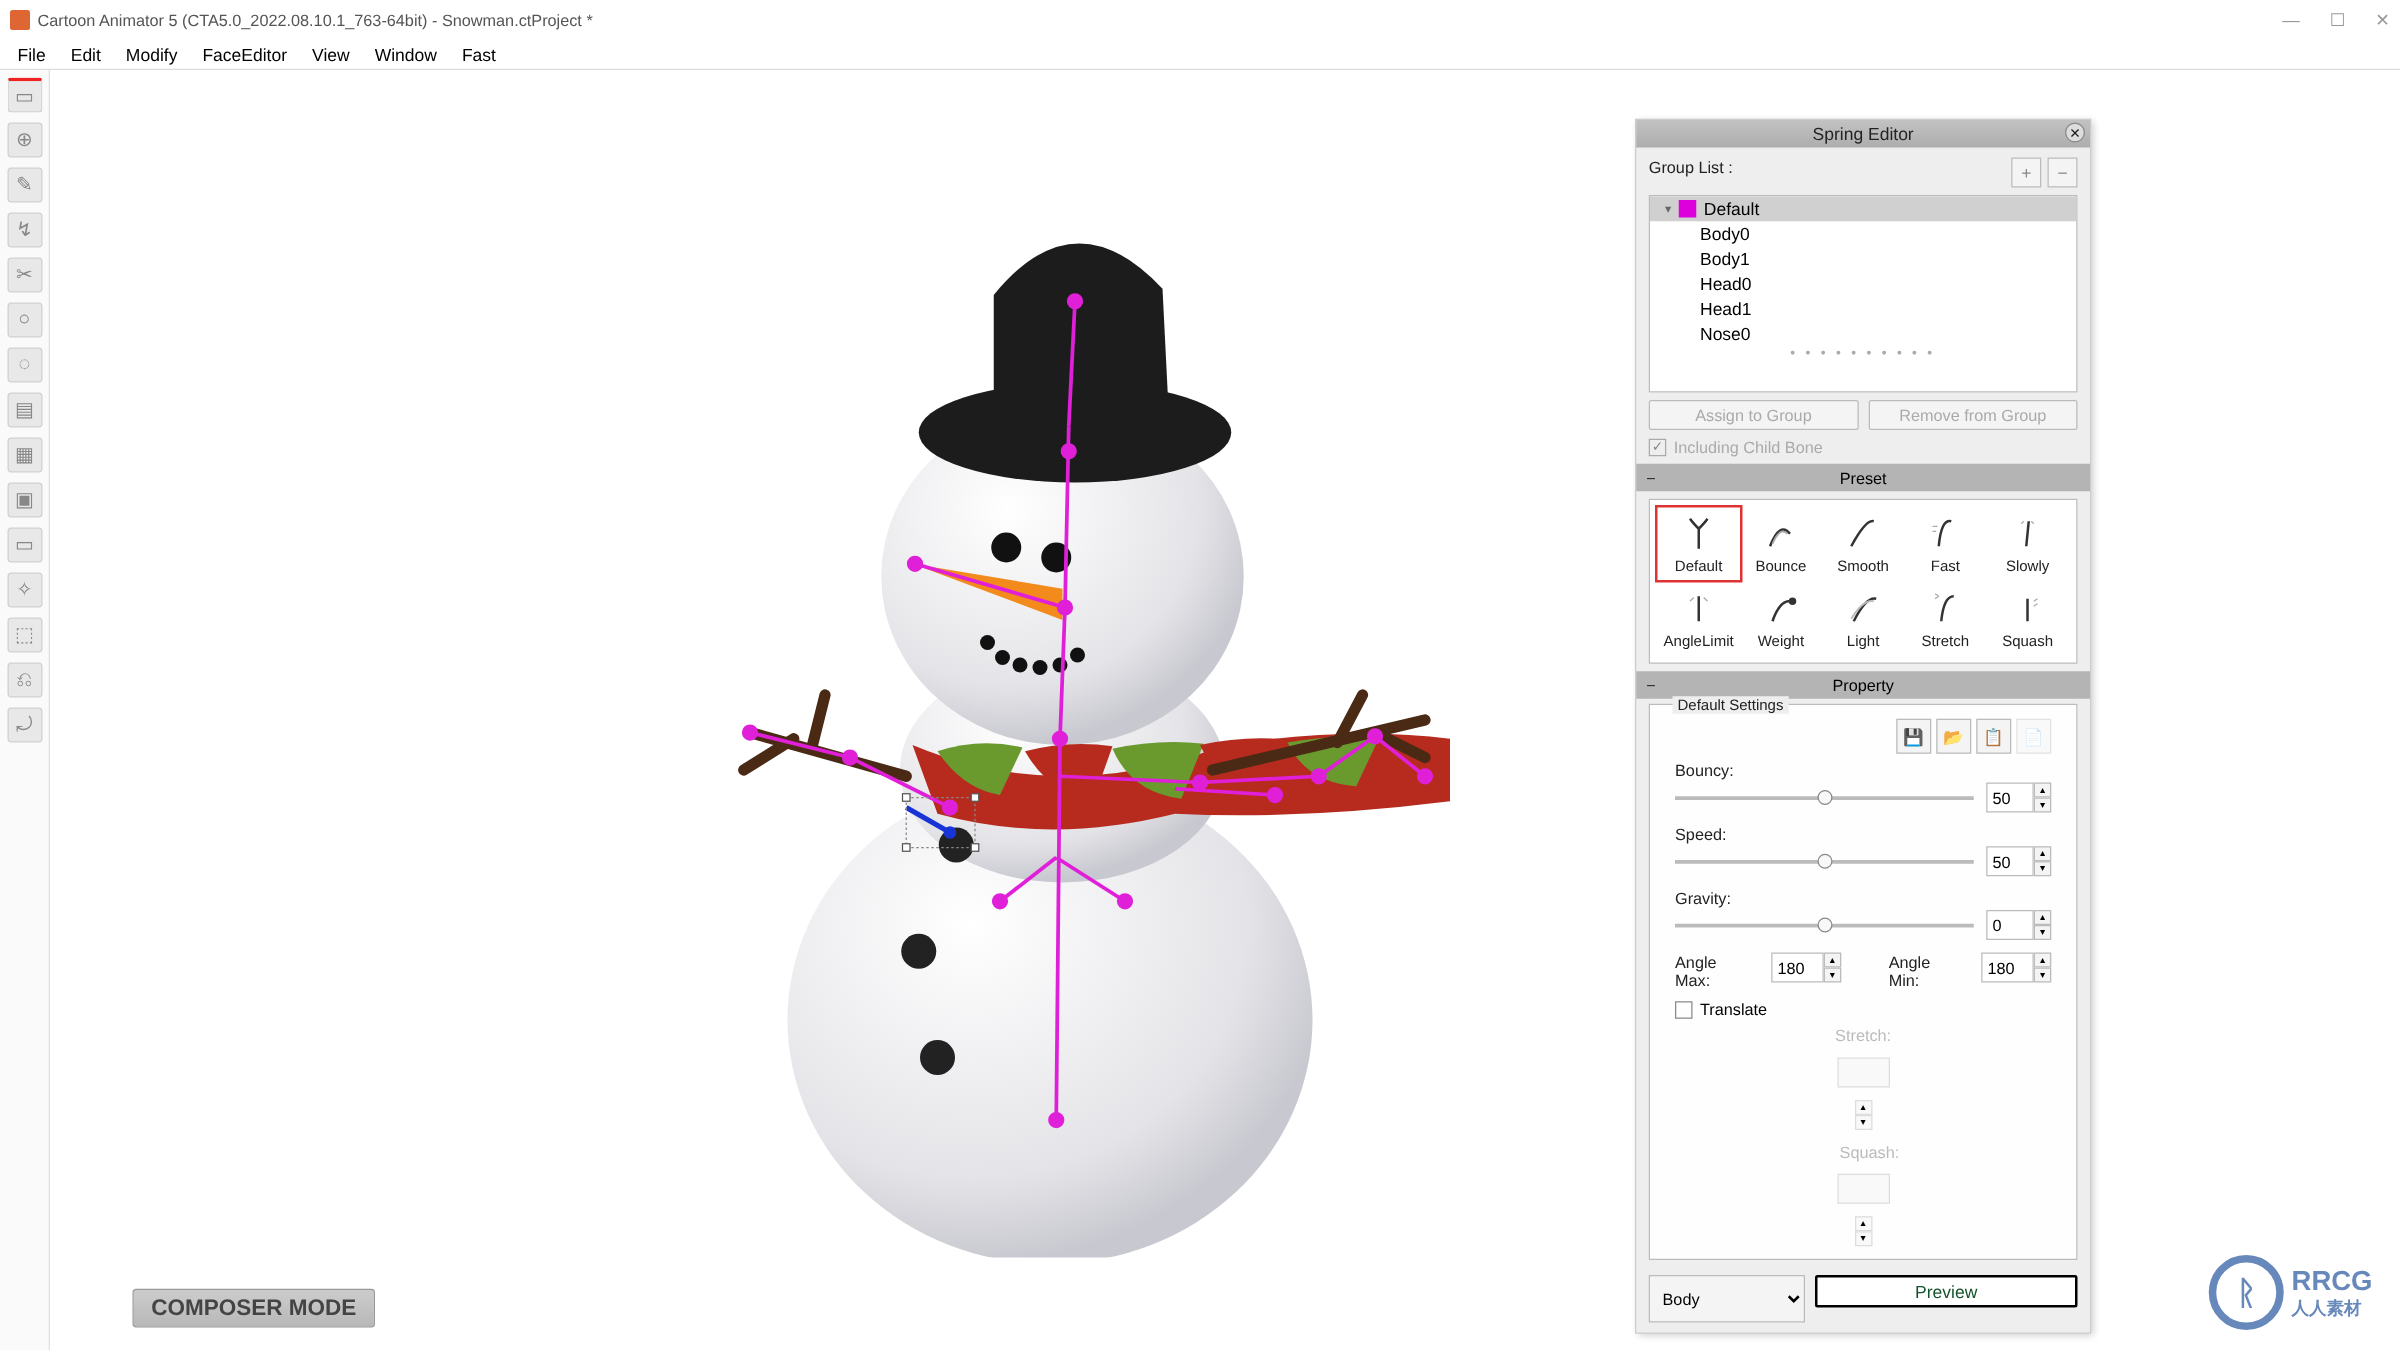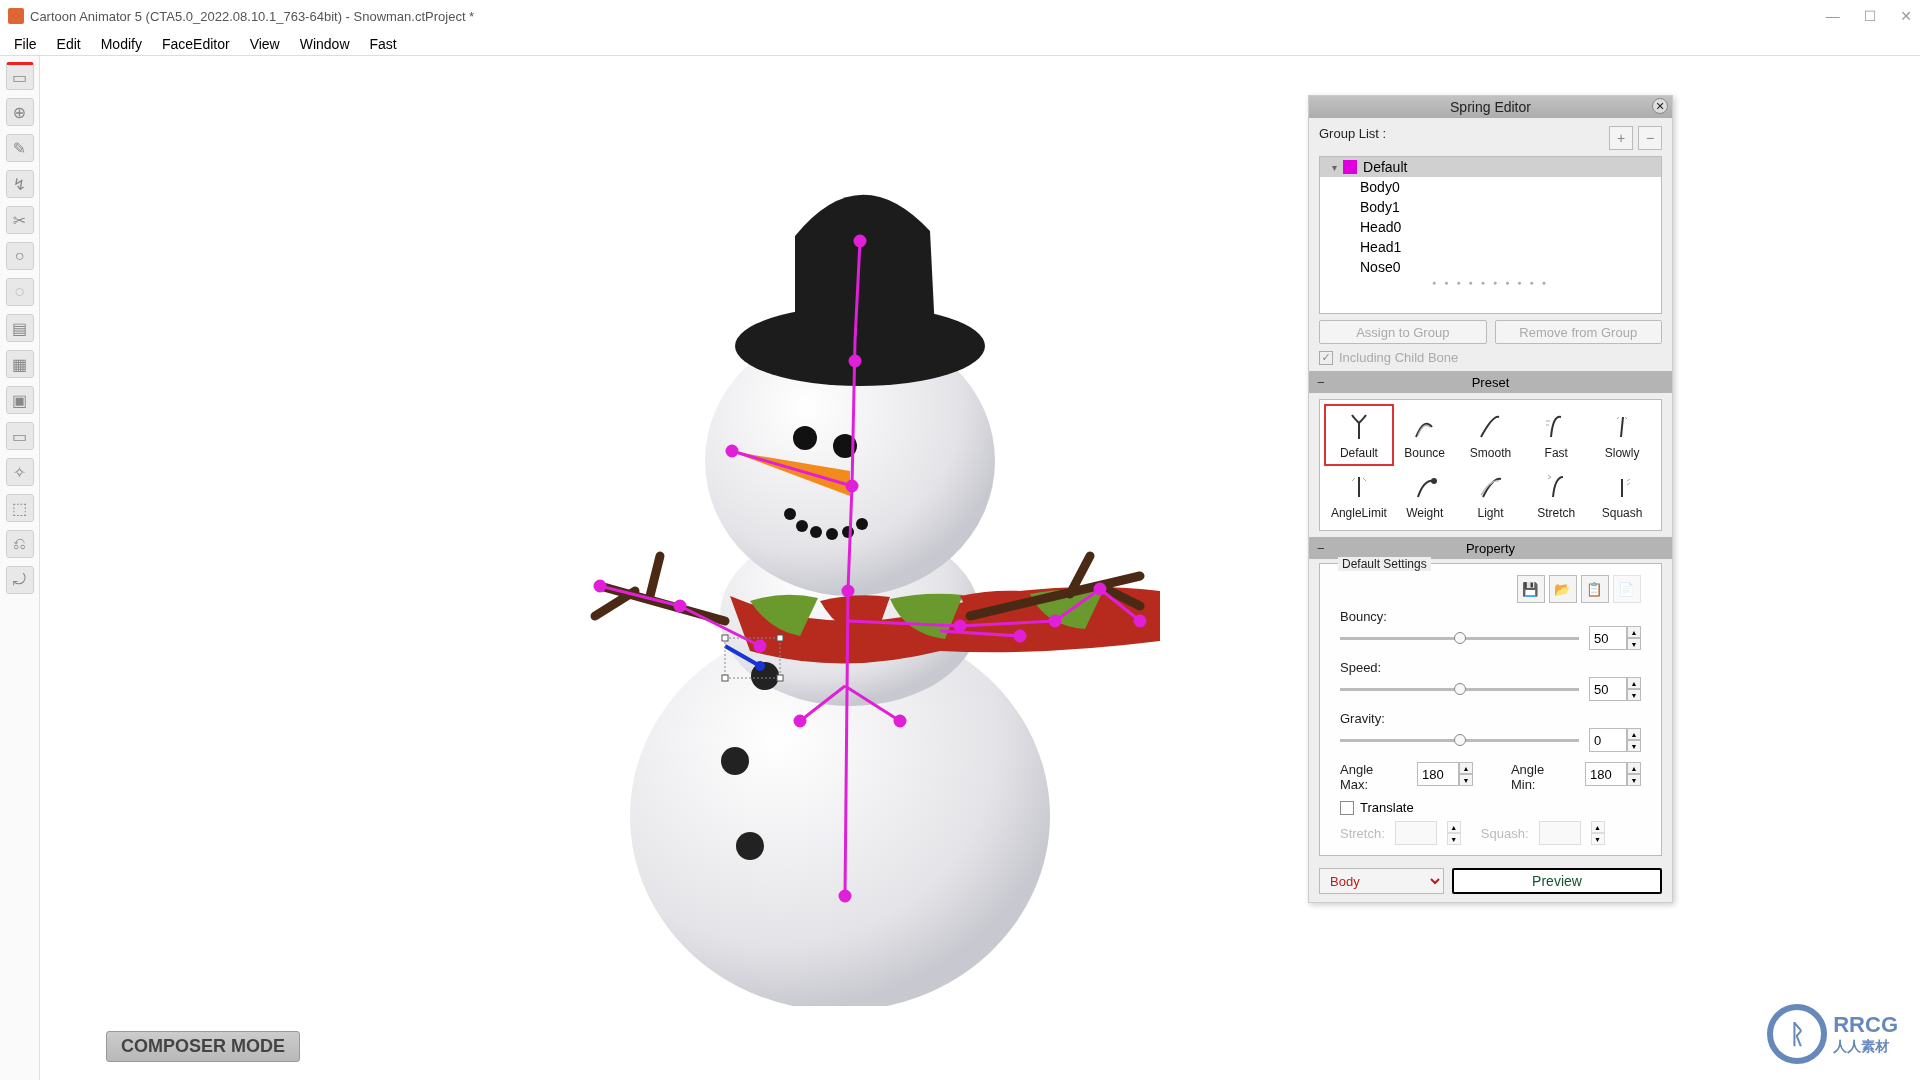--- a/index.html
+++ b/index.html
@@ -84,27 +84,27 @@
 .angle-row { display:flex; align-items:flex-start; gap:26px; margin-bottom:8px; }
 .angle-row .label { font-size:13px; color:#222; }
 .angle-row .valuebox { display:flex; }
 .angle-row input { width:42px; height:24px; border:1px solid #bbb; padding-left:4px; font-size:13px; }
 .angle-row .spinner { display:flex; flex-direction:column; }
 .angle-row .spinner button { width:14px; height:12px; font-size:7px; border:1px solid #bbb; background:#f4f4f4; cursor:pointer; line-height:7px; padding:0; }
 
 .translate-row { display:flex; align-items:center; gap:6px; margin-bottom:6px; }
 .translate-row .chkbox { width:14px; height:14px; border:1px solid #888; cursor:pointer; }
 
-.stretch-row { display:flex; align-items:center; gap:10px; color:#bbb; font-size:13px; }
+.stretch-row { display:flex; align-items:center; gap:10px; color:#bbb; font-size:13px;flex-direction:column; }
 .stretch-row input { width:42px; height:24px; border:1px solid #ddd; padding-left:4px; font-size:13px; color:#ccc; }
 .stretch-row .spinner { display:flex; flex-direction:column; }
 .stretch-row .spinner button { width:14px; height:12px; font-size:7px; border:1px solid #ddd; background:#f9f9f9; cursor:pointer; line-height:7px; padding:0; }
 
 .footer-row { display:flex; gap:8px; margin-top:6px; }
-.footer-row select { flex:0 0 125px; height:26px; border:1px solid #bbb; background:#f4f4f4; color:#b91c1c; font-size:13px; padding-left:6px; }
+.footer-row select { flex:0 0 125px; height:38px; border:1px solid #bbb; background:#f4f4f4; color:#000000; font-size:13px; padding-left:6px; }
 .footer-row button { flex:1; height:26px; border:2px solid #000000; background:#fff; cursor:pointer; color:#14532d; font-size:14px; border-radius:2px; }
 </style>
 </head>
 <body>
 
 <div class="titlebar">
   <div class="appicon"></div>
   <div class="title">Cartoon Animator 5 (CTA5.0_2022.08.10.1_763-64bit) - Snowman.ctProject *</div>
   <div class="winbtns">
     <span>—</span>

